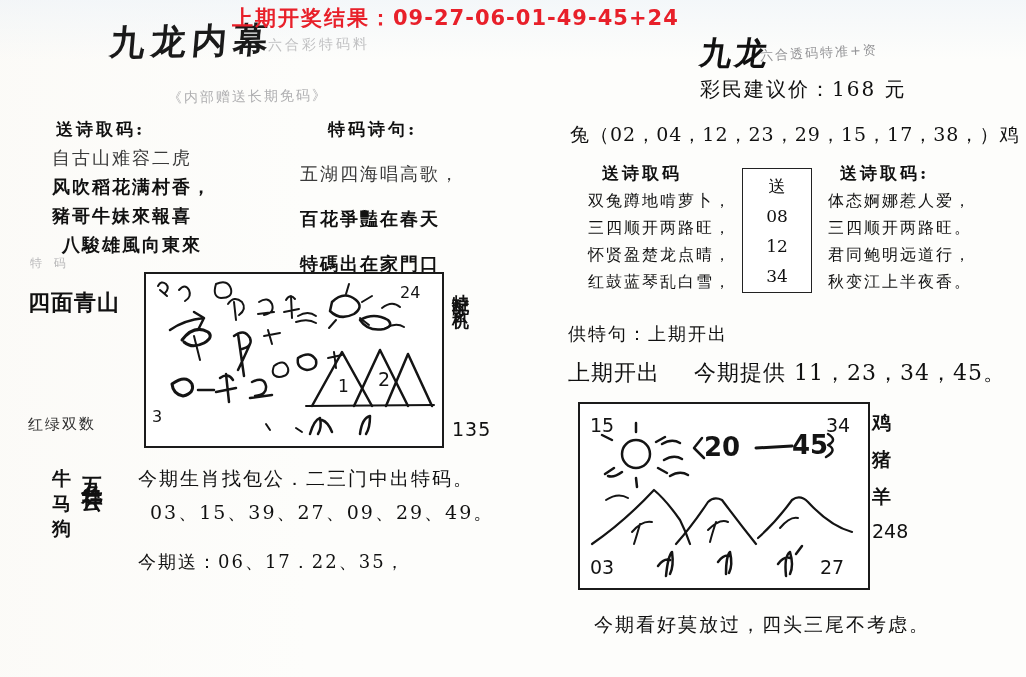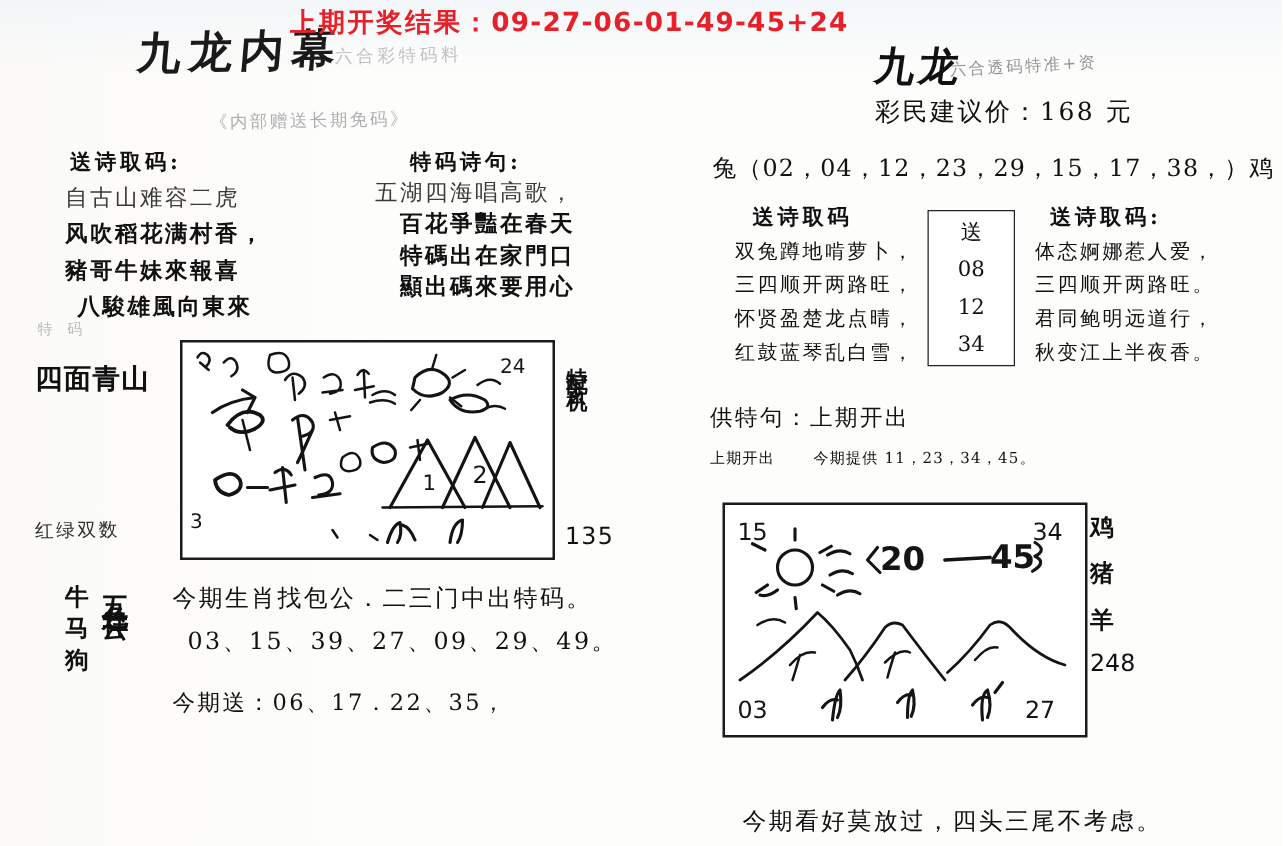--- a/index.html
+++ b/index.html
@@ -95,21 +95,21 @@
   .left-poem { left: 52px; top: 118px; }
   .left-poem .sec-title { margin-left: 4px; }
   .left-poem .poem-line { margin-top: 5px; }
   .left-poem .poem-line:nth-child(2) { font-weight: 500; color: #3a3a3a; }
   .left-poem .poem-line:nth-child(3),
   .left-poem .poem-line:nth-child(4) { font-weight: 700; }
   .left-poem .poem-line:nth-child(5) { font-weight: 700; margin-left: 10px; }
 
   .mid-poem { left: 300px; top: 118px; }
   .mid-poem .sec-title { margin-left: 28px; }
-  .mid-poem .poem-line { margin-top: 1px; text-align: right; }
+  .mid-poem .poem-line { margin-top: 21px; }
   .mid-poem .poem-line:nth-child(2) { color: #3a3a3a; }
   .mid-poem .poem-line:nth-child(3),
   .mid-poem .poem-line:nth-child(4),
   .mid-poem .poem-line:nth-child(5) { font-weight: 700; }
 
   .tiny-mark {
     left: 30px; top: 255px;
     font-size: 12px;
     color: rgba(120,120,125,0.5);
     letter-spacing: 4px;
@@ -220,38 +220,37 @@
   }
   .numbox div:first-child { font-family: "DejaVu Serif", "Liberation Serif", serif; }
 
   .special-line {
     left: 568px; top: 322px;
     font-size: 18px;
     letter-spacing: 2px;
   }
   .supply-line {
     left: 568px; top: 358px;
-    font-size: 12px;
+    font-size: 22px;
     letter-spacing: 1px;
   }
   .sketch2-side {
     left: 872px; top: 404px;
     font-size: 19px;
     line-height: 37px;
     font-weight: 600;
   }
   .sketch2-num {
     left: 872px; top: 520px;
     font-size: 19px;
   }
   .bottom-right-note {
     left: 594px; top: 612px;
     font-size: 19px;
     letter-spacing: 2px;
-    margin-top: 32px;
   }
   .ink { stroke: #141414; fill: none; stroke-linecap: round; stroke-linejoin: round; }
   .ink-txt { fill: #141414; font-family: "DejaVu Sans", "Liberation Sans", sans-serif; }
 </style>
 </head>
 <body>
 
 <div id="page">
   <div class="scan-tint"></div>
 

